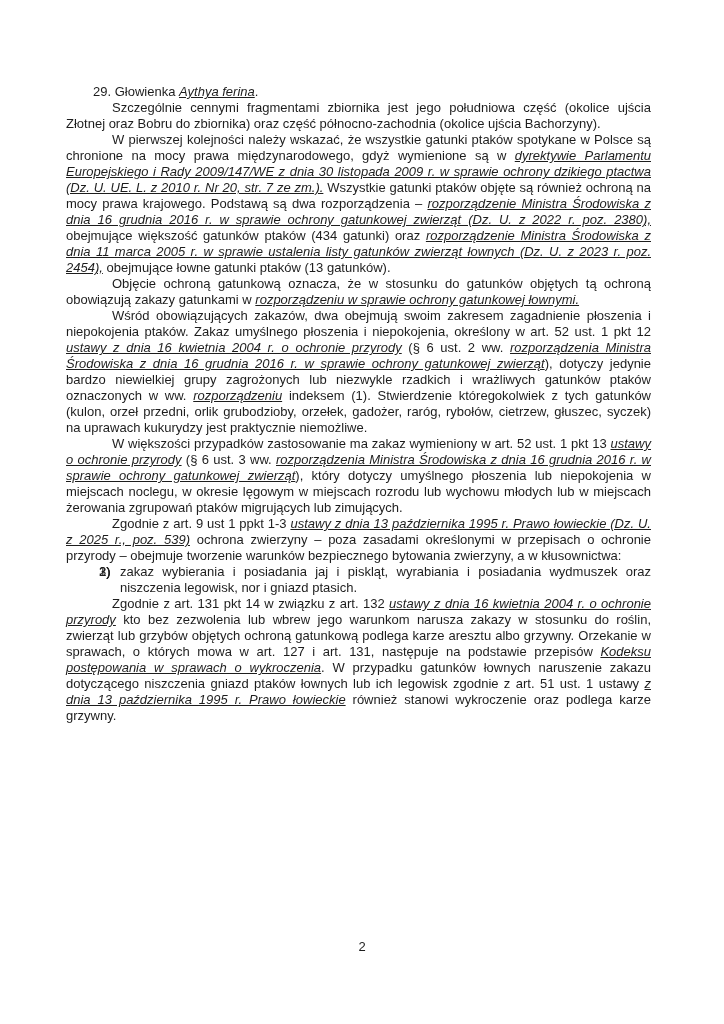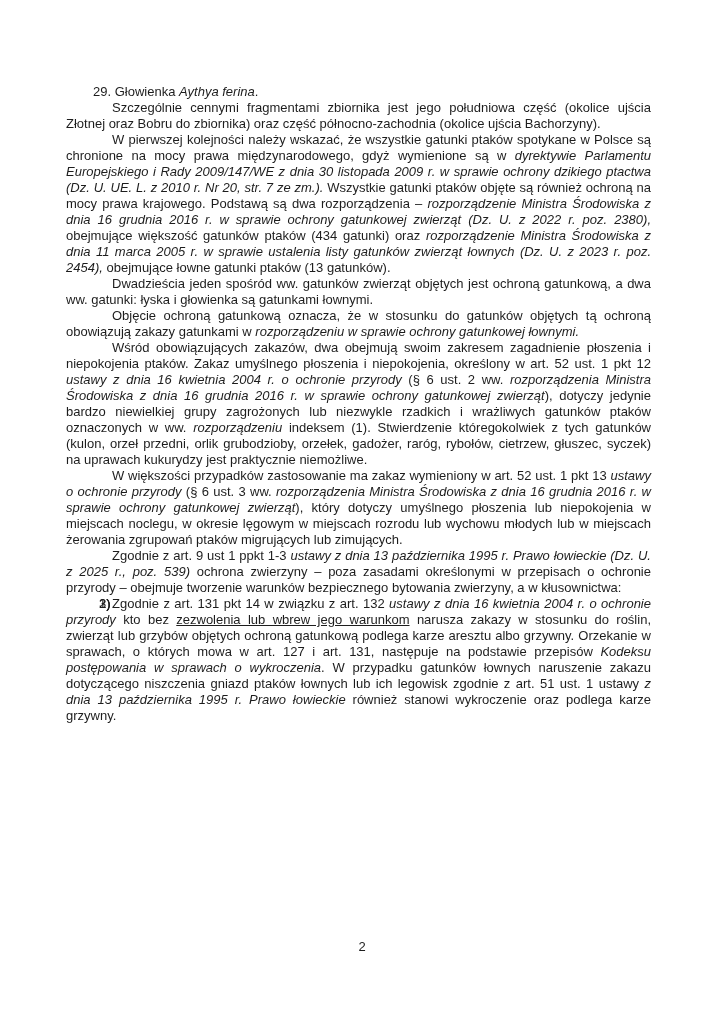--- a/index.html
+++ b/index.html
@@ -36,44 +36,43 @@
     position: relative;
     padding-left: 54px;
     text-indent: 0;
     text-align: justify;
   }
   .list-item .marker {
     position: absolute;
     left: 33px;
     top: 0;
   }
-  .italic { font-style: italic; }
-  .underline { text-decoration: underline; }
+  .italic { font-style: italic; text-decoration: underline; }
+  .underline { }
   .footer {
     position: absolute;
     top: 939px;
     left: 0;
     width: 724px;
     text-align: center;
     font-size: 13px;
     line-height: 16px;
   }
 </style>
 </head>
 <body>
 
 <div class="page">
   <div class="doc-body">
       <p class="indent-sm"><span>29. Głowienka </span><span class="italic">Aythya ferina</span><span>.</span></p>
       <p><span>Szczególnie cennymi fragmentami zbiornika jest jego południowa część (okolice ujścia Złotnej oraz Bobru do zbiornika) oraz część północno-zachodnia (okolice ujścia Bachorzyny).</span></p>
       <p><span>W pierwszej kolejności należy wskazać, że wszystkie gatunki ptaków spotykane w Polsce są chronione na mocy prawa międzynarodowego, gdyż wymienione są w </span><span class="italic">dyrektywie Parlamentu Europejskiego i Rady 2009/147/WE z dnia 30 listopada 2009 r. w sprawie ochrony dzikiego ptactwa (Dz. U. UE. L. z 2010 r. Nr 20, str. 7 ze zm.).</span><span> Wszystkie gatunki ptaków objęte są również ochroną na mocy prawa krajowego. Podstawą są dwa rozporządzenia – </span><span class="italic">rozporządzenie Ministra Środowiska z dnia 16 grudnia 2016 r. w sprawie ochrony gatunkowej zwierząt (Dz. U. z 2022 r. poz. 2380),</span><span> obejmujące większość gatunków ptaków (434 gatunki) oraz </span><span class="italic">rozporządzenie Ministra Środowiska z dnia 11 marca 2005 r. w sprawie ustalenia listy gatunków zwierząt łownych (Dz. U. z 2023 r. poz. 2454),</span><span> obejmujące łowne gatunki ptaków (13 gatunków).</span></p>
-      <p><span>Dwadzieścia jeden spośród ww. gatunków zwierząt objętych jest ochroną gatunkową, a dwa ww. gatunki: łyska i głowienka są gatunkami łownymi.</span></p>
       <p><span>Objęcie ochroną gatunkową oznacza, że w stosunku do gatunków objętych tą ochroną obowiązują zakazy gatunkami w </span><span class="italic">rozporządzeniu w sprawie ochrony gatunkowej łownymi.</span></p>
       <p><span>Wśród obowiązujących zakazów, dwa obejmują swoim zakresem zagadnienie płoszenia i niepokojenia ptaków. Zakaz umyślnego płoszenia i niepokojenia, określony w art. 52 ust. 1 pkt 12 </span><span class="italic">ustawy z dnia 16 kwietnia 2004 r. o ochronie przyrody</span><span> (§ 6 ust. 2 ww. </span><span class="italic">rozporządzenia Ministra Środowiska z dnia 16 grudnia 2016 r. w sprawie ochrony gatunkowej zwierząt</span><span>), dotyczy jedynie bardzo niewielkiej grupy zagrożonych lub niezwykle rzadkich i wrażliwych gatunków ptaków oznaczonych w ww. </span><span class="italic">rozporządzeniu</span><span> indeksem (1). Stwierdzenie któregokolwiek z tych gatunków (kulon, orzeł przedni, orlik grubodzioby, orzełek, gadożer, raróg, rybołów, cietrzew, głuszec, syczek) na uprawach kukurydzy jest praktycznie niemożliwe.</span></p>
       <p><span>W większości przypadków zastosowanie ma zakaz wymieniony w art. 52 ust. 1 pkt 13 </span><span class="italic">ustawy o ochronie przyrody</span><span> (§ 6 ust. 3 ww. </span><span class="italic">rozporządzenia Ministra Środowiska z dnia 16 grudnia 2016 r. w sprawie ochrony gatunkowej zwierząt</span><span>), który dotyczy umyślnego płoszenia lub niepokojenia w miejscach noclegu, w okresie lęgowym w miejscach rozrodu lub wychowu młodych lub w miejscach żerowania zgrupowań ptaków migrujących lub zimujących.</span></p>
       <p><span>Zgodnie z art. 9 ust 1 ppkt 1-3 </span><span class="italic">ustawy z dnia 13 października 1995 r. Prawo łowieckie (Dz. U. z 2025 r., poz. 539)</span><span> ochrona zwierzyny – poza zasadami określonymi w przepisach o ochronie przyrody – obejmuje tworzenie warunków bezpiecznego bytowania zwierzyny, a w kłusownictwa:</span></p>
       <div class="list-item"><span class="marker">1)</span></div>
       <div class="list-item"><span class="marker">2)</span></div>
-      <div class="list-item"><span class="marker">3)</span></div>
+      <div class="list-item"><span class="marker">3)</span><span>zakaz wybierania i posiadania jaj i piskląt, wyrabiania i posiadania wydmuszek oraz niszczenia legowisk, nor i gniazd ptasich.</span></div>
       <p><span>Zgodnie z art. 131 pkt 14 w związku z art. 132 </span><span class="italic">ustawy z dnia 16 kwietnia 2004 r. o ochronie przyrody</span><span> kto bez </span><span class="underline">zezwolenia lub wbrew jego warunkom</span><span> narusza zakazy w stosunku do roślin, zwierząt lub grzybów objętych ochroną gatunkową podlega karze aresztu albo grzywny. Orzekanie w sprawach, o których mowa w art. 127 i art. 131, następuje na podstawie przepisów </span><span class="italic">Kodeksu postępowania w sprawach o wykroczenia</span><span>. W przypadku gatunków łownych naruszenie zakazu dotyczącego niszczenia gniazd ptaków łownych lub ich legowisk zgodnie z art. 51 ust. 1 ustawy </span><span class="italic">z dnia 13 października 1995 r. Prawo łowieckie</span><span> również stanowi wykroczenie oraz podlega karze grzywny.</span></p>
     </div>
   <div class="footer">2</div>
 </div>
 
 </body></html>

